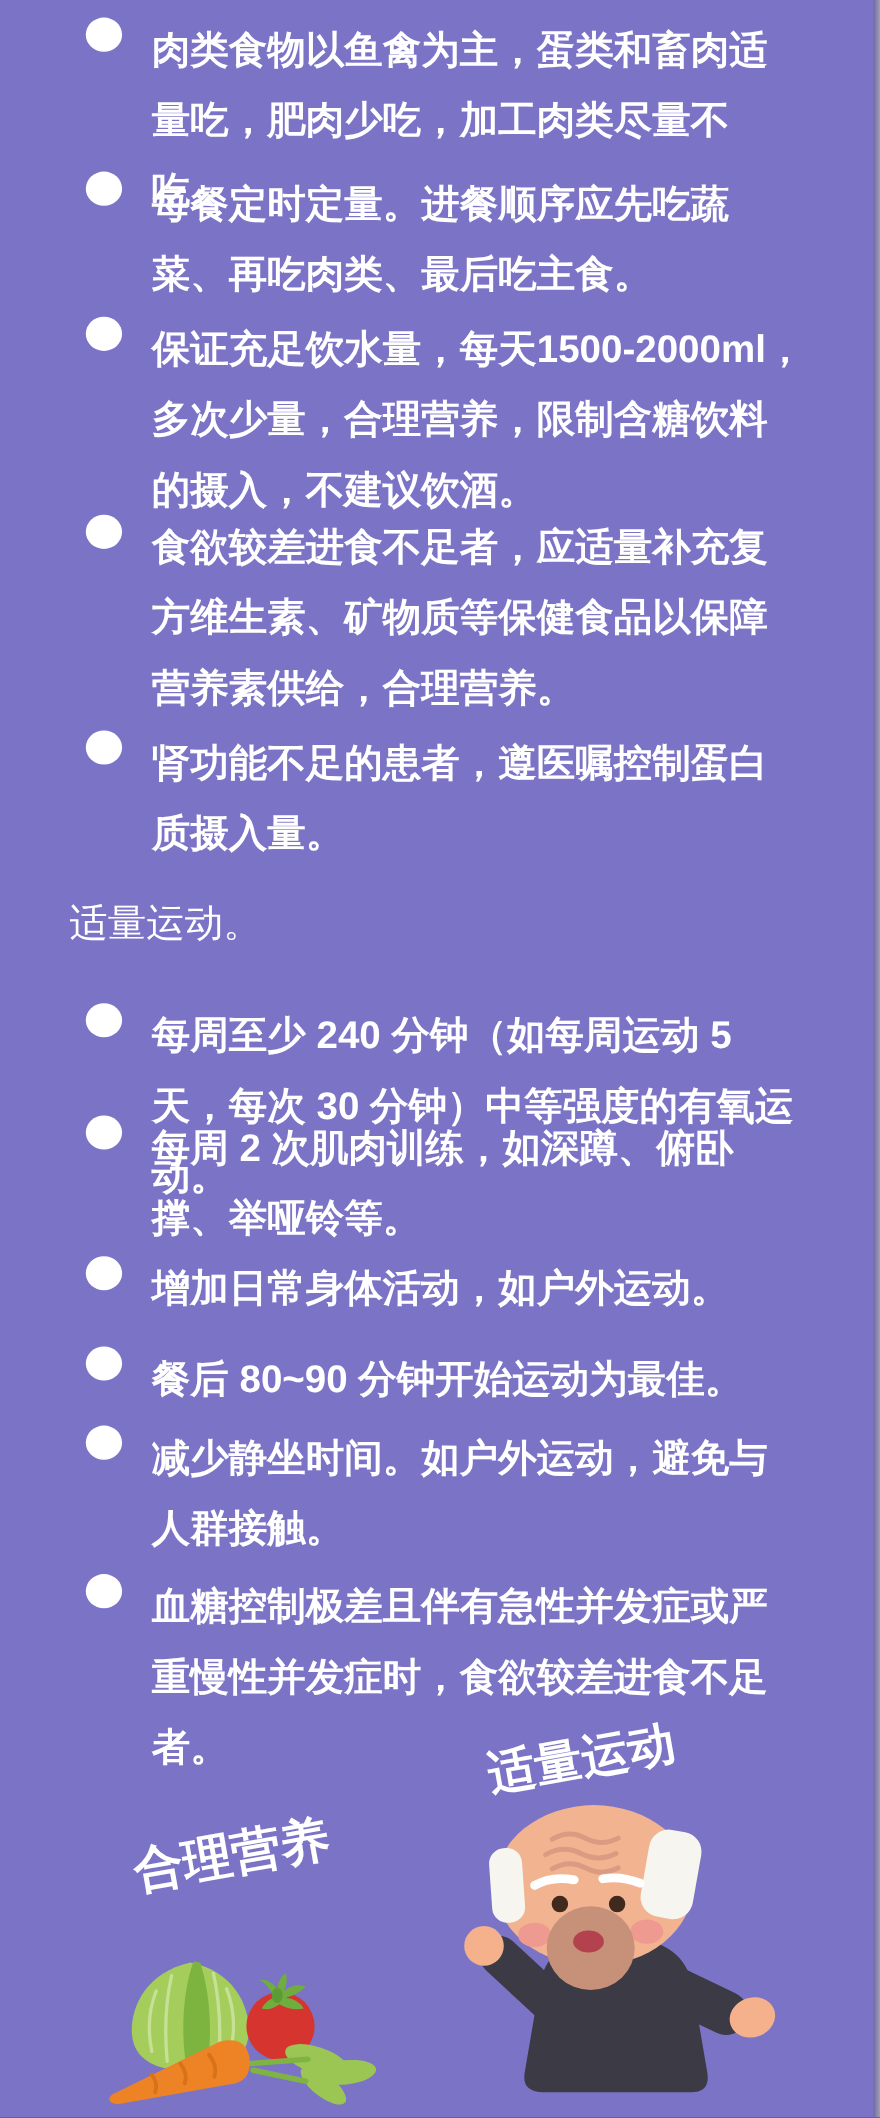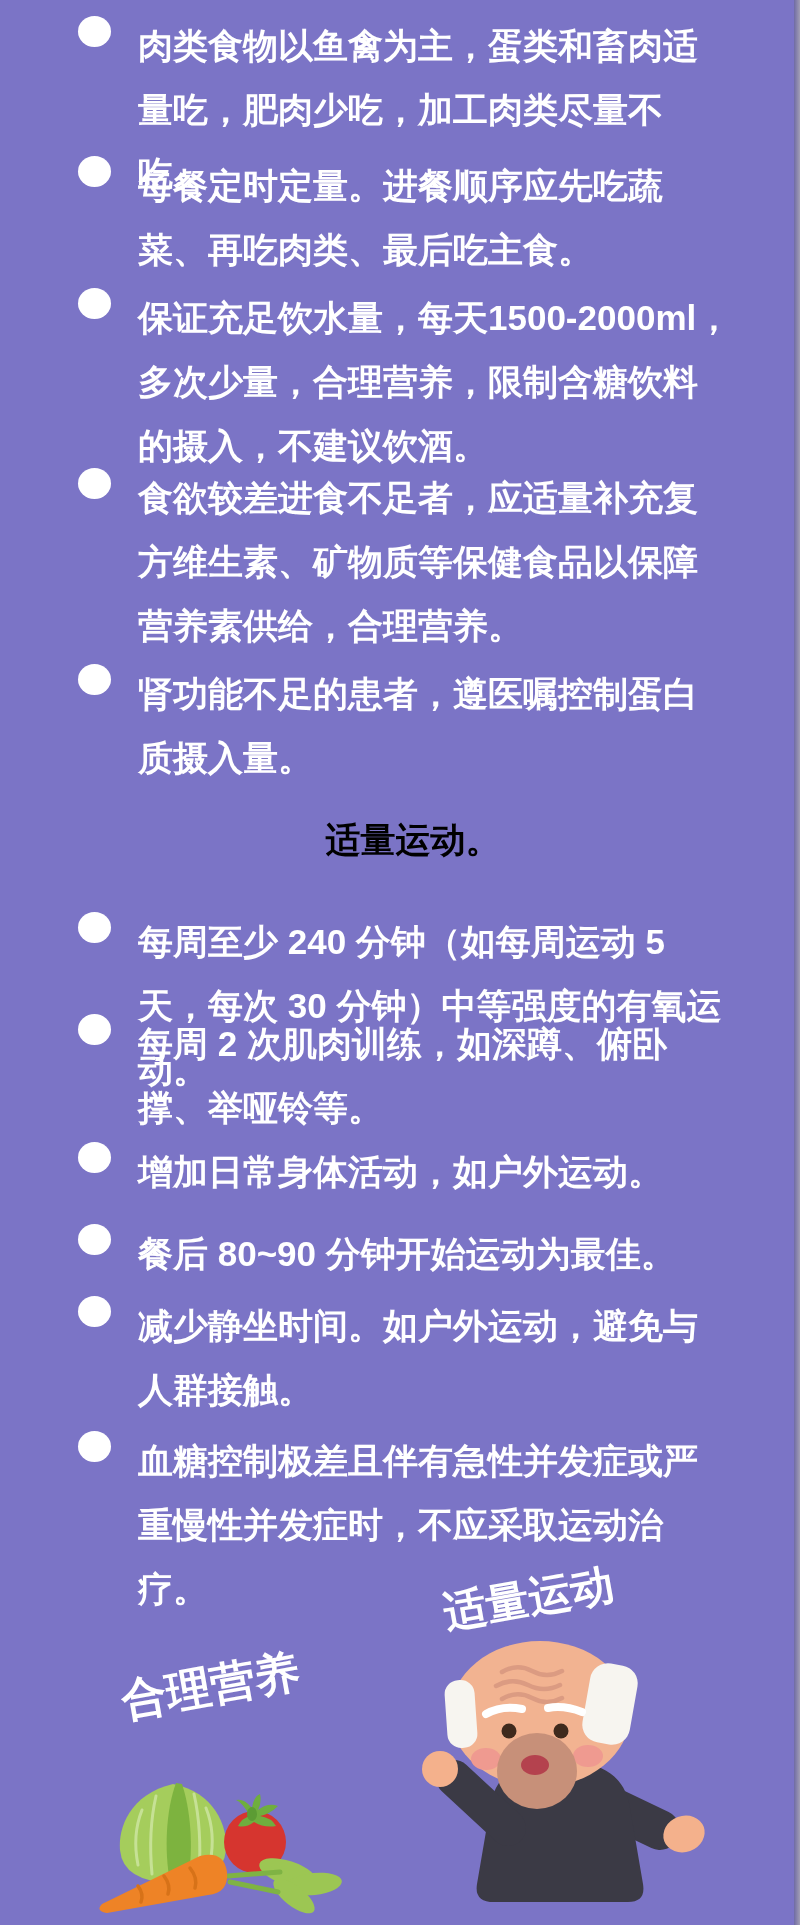--- a/index.html
+++ b/index.html
@@ -23,21 +23,21 @@
     width:33px;height:31px;border-radius:50%;
     background:#ffffff;
   }
   .bullet-text{
     position:absolute;left:138px;top:4px;width:594px;
     color:#ffffff;font-size:35px;font-weight:bold;
     line-height:64px;letter-spacing:0px;
   }
   .section-heading{
     position:absolute;left:63px;width:700px;
-    color:#000000;font-size:35px;font-weight:bold;line-height:44px;text-align:center;
+    color:#ffffff;font-size:35px;font-weight:normal;line-height:44px;
   }
   .tilt-label{
     position:absolute;
     color:#ffffff;font-weight:bold;white-space:nowrap;
     transform:rotate(-10deg);
     transform-origin:left center;
   }
   .tilt-exercise{left:444px;top:1585px;font-size:43px;}
   .tilt-nutrition{left:122px;top:1672px;font-size:45px;}
   .illus{position:absolute;}
@@ -85,21 +85,21 @@
   <div class="bullet-item" style="top:1218px">
     <span class="bullet-dot"></span>
     <span class="bullet-text">餐后 80~90 分钟开始运动为最佳。</span>
   </div>
   <div class="bullet-item" style="top:1290px">
     <span class="bullet-dot"></span>
     <span class="bullet-text">减少静坐时间。如户外运动，避免与人群接触。</span>
   </div>
   <div class="bullet-item" style="top:1425px">
     <span class="bullet-dot"></span>
-    <span class="bullet-text">血糖控制极差且伴有急性并发症或严重慢性并发症时，不应采取运动治疗。</span>
+    <span class="bullet-text">血糖控制极差且伴有急性并发症或严重慢性并发症时，食欲较差进食不足者。</span>
   </div>
 
   <div class="tilt-label tilt-exercise">适量运动</div>
   <div class="tilt-label tilt-nutrition">合理营养</div>
 
   <svg class="illus" style="left:400px;top:1640px" width="320" height="285" viewBox="0 0 320 285">
 
     <path d="M214,168 L260,190" stroke="#3b3a45" stroke-width="40" stroke-linecap="round" fill="none"></path>
     <ellipse cx="284" cy="194" rx="21" ry="18" fill="#f4b18c" transform="rotate(-20 284 194)"></ellipse>
 

